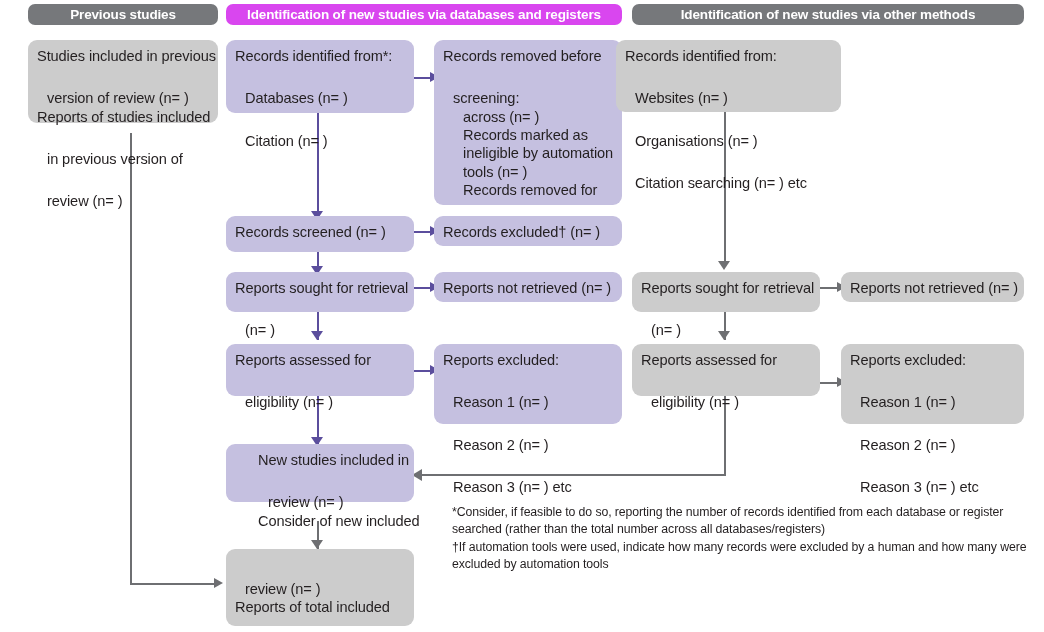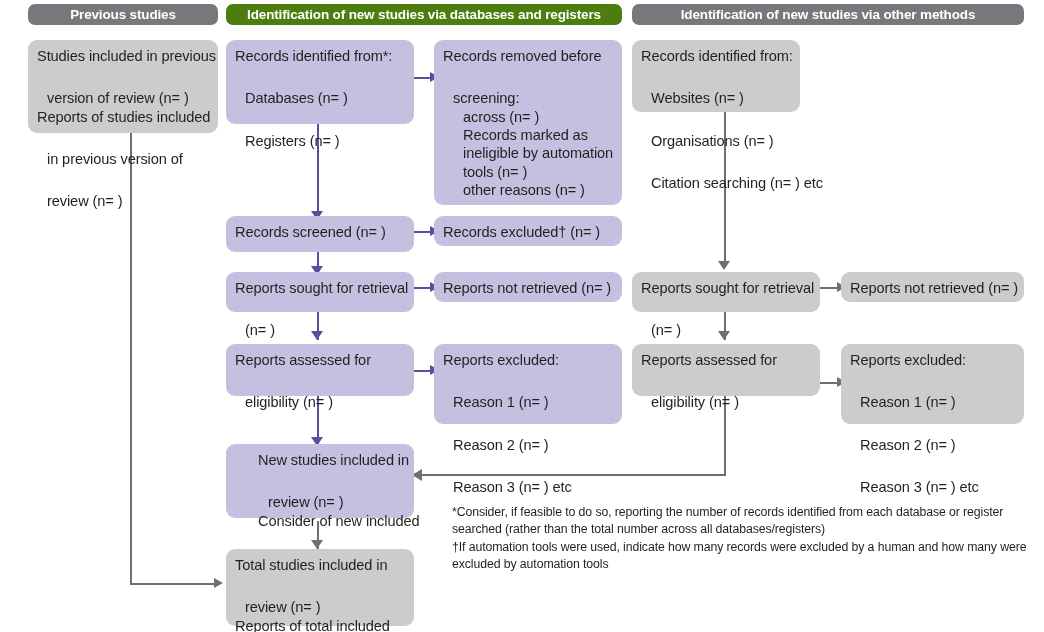--- a/index.html
+++ b/index.html
@@ -21,21 +21,21 @@
     font-weight:bold;
     font-size:13.5px;
     letter-spacing:-0.15px;
     display:flex;align-items:center;justify-content:center;
     text-align:center;
     box-sizing:border-box;
     padding:0 6px;
     white-space:nowrap;
   }
   .hdr-grey{background:#76787b;}
-  .hdr-purple{background:#4d7c0f;}
+  .hdr-purple{background:#d946ef;}
 
   
   .box{
     position:absolute;
     border-radius:9px;
     box-sizing:border-box;
     padding:7px 9px 6px 9px;
     font-size:14.6px;
     line-height:1.255;
     color:#231f20;
@@ -127,42 +127,42 @@
   <div class="conn vline" style="left:724px;top:396px;height:79px;"></div>
   <div class="conn hline" style="left:422px;top:474px;width:304px;"></div>
   <div class="arrow arr-left-g" style="left:412px;top:469px;"></div>
 
   <div class="conn hline" style="left:820px;top:287px;width:20px;"></div>
   <div class="arrow arr-right-g" style="left:837px;top:282px;"></div>
 
   <div class="conn hline" style="left:820px;top:382px;width:20px;"></div>
   <div class="arrow arr-right-g" style="left:837px;top:377px;"></div>
 
-  <div class="box box-grey" style="left:28px;top:40px;width:190px;height:93px;">
+  <div class="box box-grey" style="left:28px;top:40px;width:190px;height:83px;">
     <div class="ln">Studies included in previous</div>
     <div class="ln ind1">version of review (n= )</div>
     <div class="ln">Reports of studies included</div>
     <div class="ln ind1">in previous version of</div>
     <div class="ln ind1">review (n= )</div>
   </div>
 
-  <div class="box box-purple" style="left:226px;top:40px;width:188px;height:84px;">
+  <div class="box box-purple" style="left:226px;top:40px;width:188px;height:73px;">
     <div class="ln">Records identified from*:</div>
     <div class="ln ind1">Databases (n= )</div>
-    <div class="ln ind1">Registers (n= )</div>
+    <div class="ln ind1">Citation (n= )</div>
   </div>
 
   <div class="box box-purple" style="left:434px;top:40px;width:188px;height:165px;">
     <div class="ln">Records removed before</div>
     <div class="ln ind1">screening:</div>
     <div class="ln ind2">across (n= )</div>
     <div class="ln ind2">Records marked as</div>
     <div class="ln ind2">ineligible by automation</div>
     <div class="ln ind2">tools (n= )</div>
-    <div class="ln ind2">other reasons (n= )</div>
+    <div class="ln ind2">Records removed for</div>
   </div>
 
   <div class="box box-purple" style="left:226px;top:216px;width:188px;height:36px;">
     <div class="ln">Records screened (n= )</div>
   </div>
 
   <div class="box box-purple" style="left:434px;top:216px;width:188px;height:30px;">
     <div class="ln">Records excluded† (n= )</div>
   </div>
 
@@ -180,21 +180,21 @@
     <div class="ln ind1">eligibility (n= )</div>
   </div>
 
   <div class="box box-purple" style="left:434px;top:344px;width:188px;height:80px;">
     <div class="ln">Reports excluded:</div>
     <div class="ln ind1">Reason 1 (n= )</div>
     <div class="ln ind1">Reason 2 (n= )</div>
     <div class="ln ind1">Reason 3 (n= ) etc</div>
   </div>
 
-  <div class="box box-grey" style="left:632px;top:40px;width:168px;height:72px;">
+  <div class="box box-grey" style="left:616px;top:40px;width:225px;height:72px;">
     <div class="ln">Records identified from:</div>
     <div class="ln ind1">Websites (n= )</div>
     <div class="ln ind1">Organisations (n= )</div>
     <div class="ln ind1">Citation searching (n= ) etc</div>
   </div>
 
   <div class="box box-grey" style="left:632px;top:272px;width:188px;height:40px;">
     <div class="ln">Reports sought for retrieval</div>
     <div class="ln ind1">(n= )</div>
   </div>
@@ -208,29 +208,28 @@
     <div class="ln ind1">eligibility (n= )</div>
   </div>
 
   <div class="box box-grey" style="left:841px;top:344px;width:183px;height:80px;">
     <div class="ln">Reports excluded:</div>
     <div class="ln ind1">Reason 1 (n= )</div>
     <div class="ln ind1">Reason 2 (n= )</div>
     <div class="ln ind1">Reason 3 (n= ) etc</div>
   </div>
 
-  <div class="box box-purple" style="left:226px;top:444px;width:188px;height:74px;padding-left:32px;">
+  <div class="box box-purple" style="left:226px;top:444px;width:188px;height:58px;padding-left:32px;">
     <div class="ln">New studies included in</div>
     <div class="ln ind1">review (n= )</div>
     <div class="ln">Consider of new included</div>
     <div class="ln ind1">studies (n= )</div>
   </div>
 
   <div class="box box-grey" style="left:226px;top:549px;width:188px;height:77px;">
-    <div class="ln">Total studies included in</div>
     <div class="ln ind1">review (n= )</div>
     <div class="ln">Reports of total included</div>
     <div class="ln ind1">studies (n= )</div>
   </div>
 
   <div class="notes" style="left:432px;top:504px;width:600px;margin-left:20px;">
     <div class="nl">*Consider, if feasible to do so, reporting the number of records identified from each database or register</div>
     <div class="nl">searched (rather than the total number across all databases/registers)</div>
     <div class="nl">†If automation tools were used, indicate how many records were excluded by a human and how many were</div>
     <div class="nl">excluded by automation tools</div>

